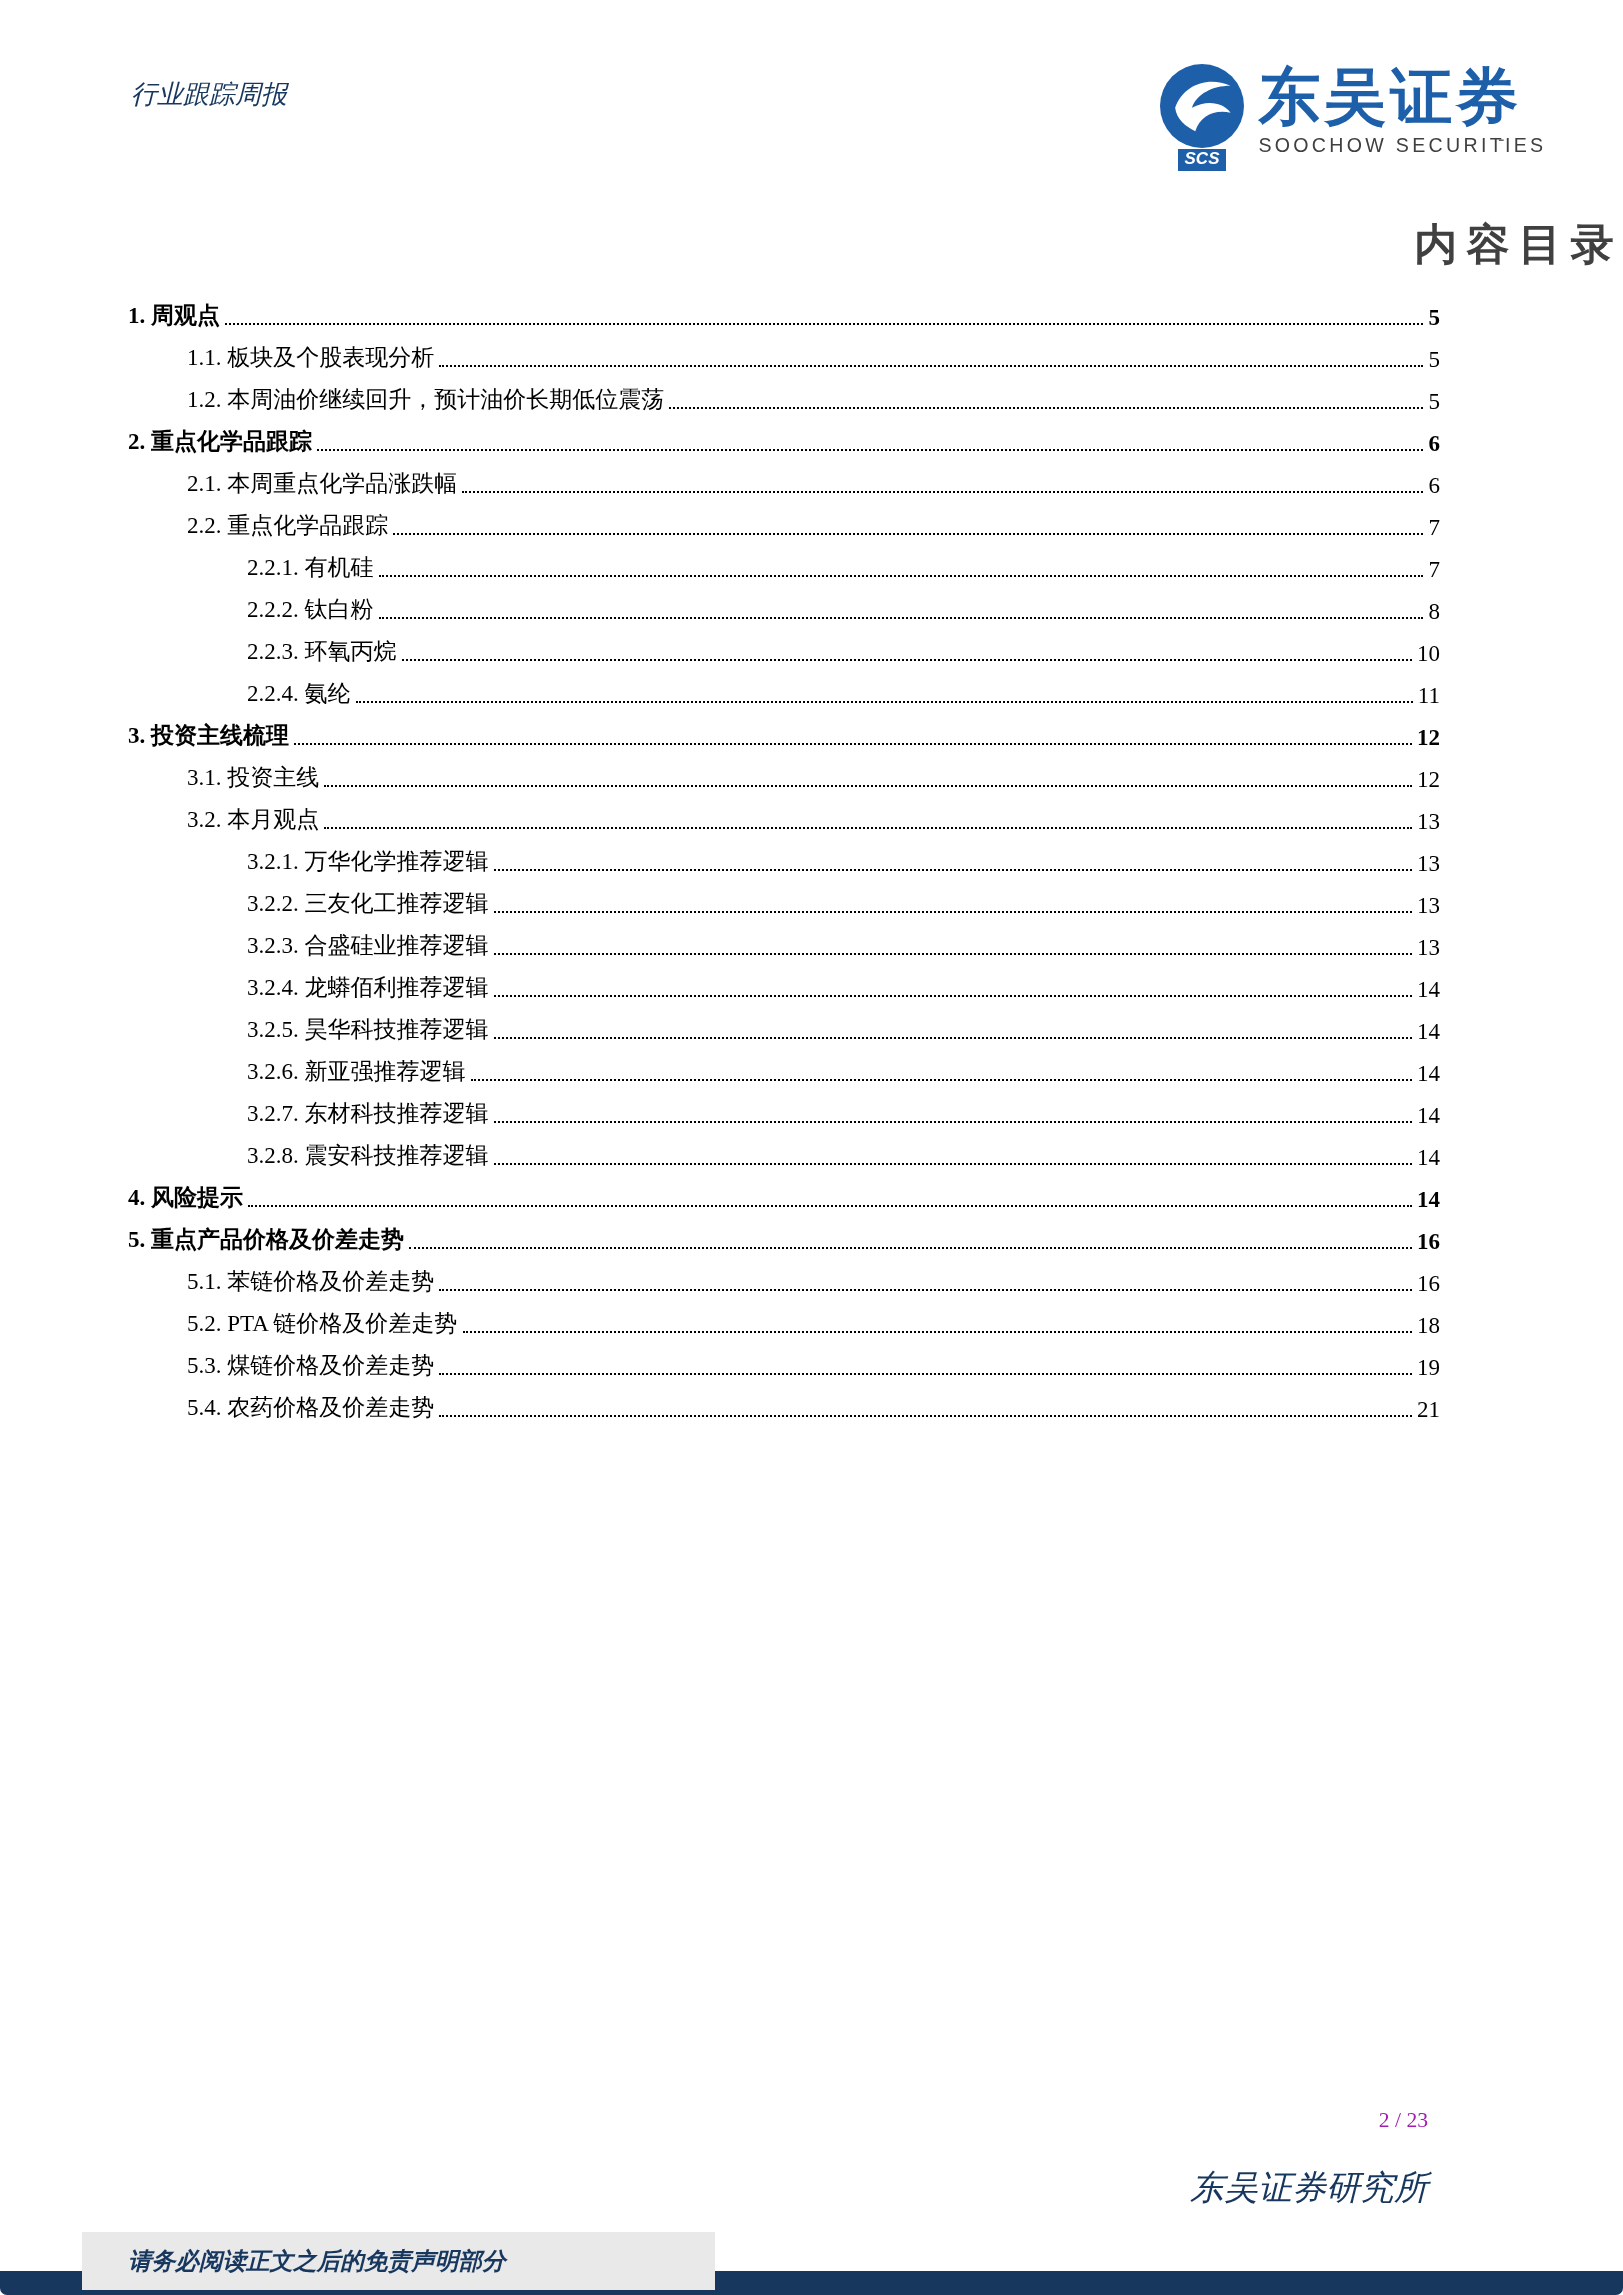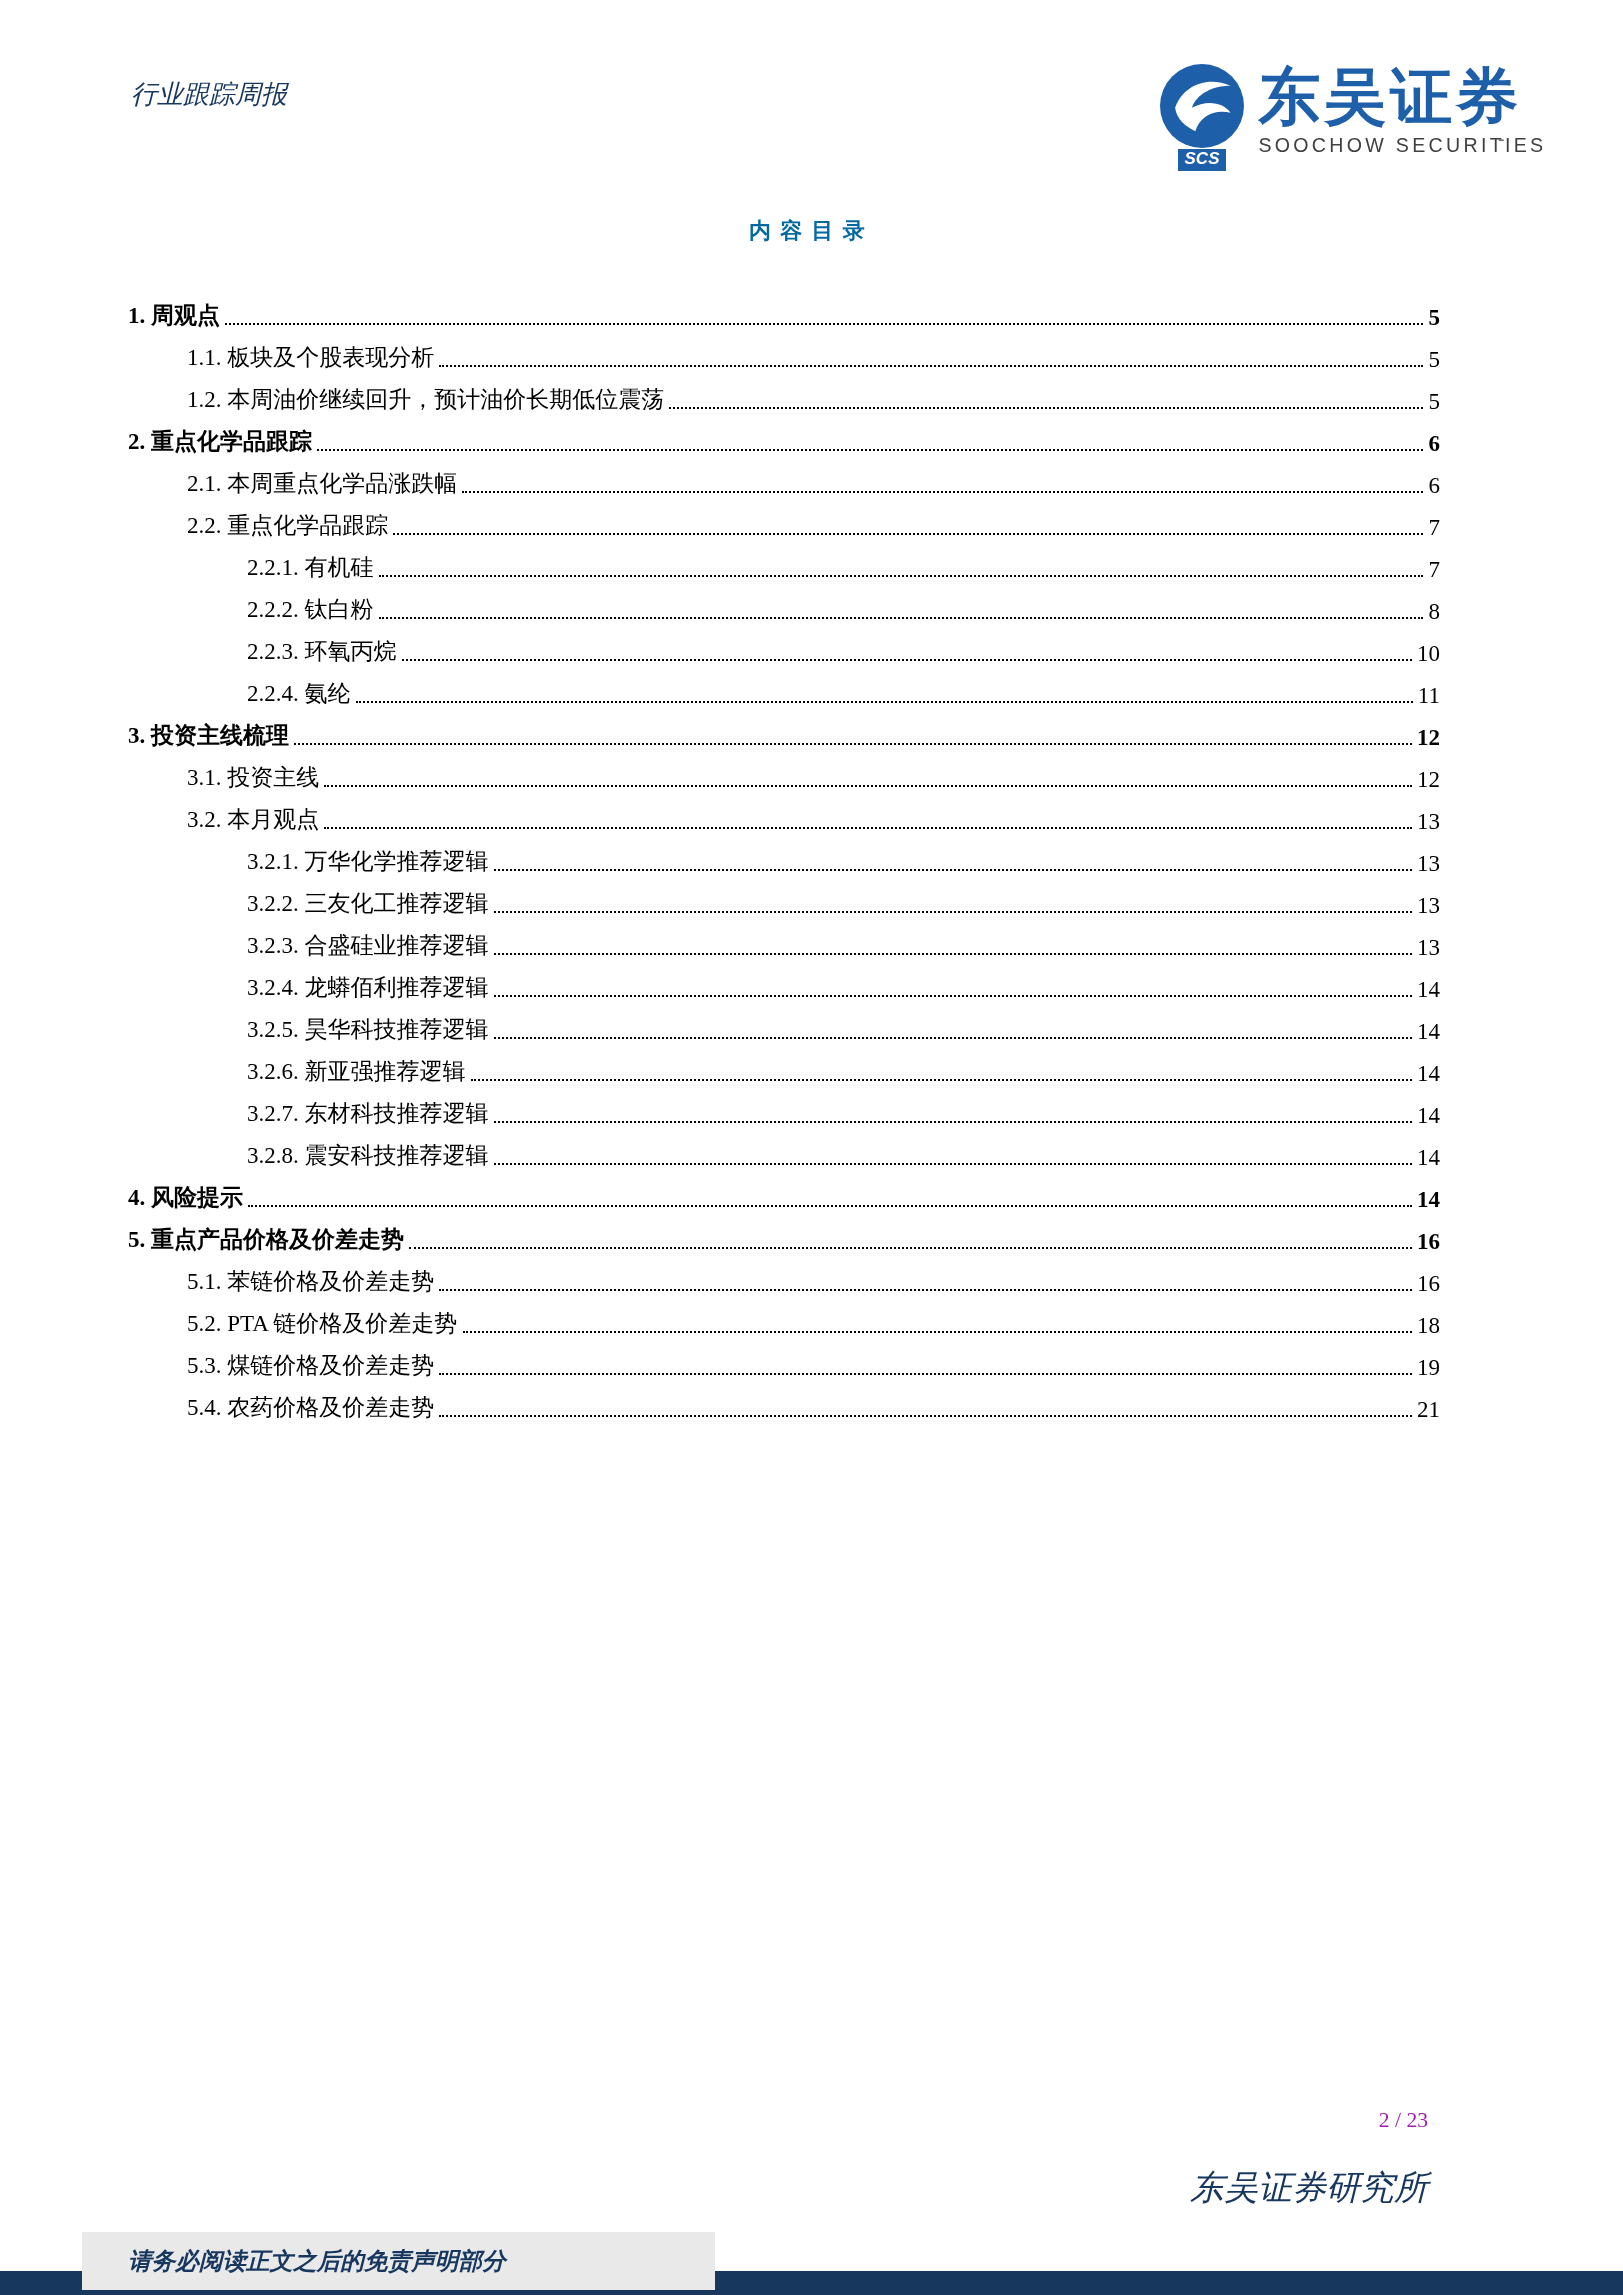--- a/index.html
+++ b/index.html
@@ -4,20 +4,21 @@
 <style>
   * { margin: 0; padding: 0; box-sizing: border-box; }
   html, body { background: #ffffff; }
   .page {
     position: relative;
     width: 1623px;
     height: 2295px;
     background: #ffffff;
     font-family: "Liberation Serif", "DejaVu Serif", serif;
     overflow: hidden;
+    border-radius: 7px;
   }
 
   
   .report-type {
     position: absolute;
     left: 131px;
     top: 77px;
     font-size: 26px;
     font-style: italic;
     color: #17375e;
@@ -68,24 +69,24 @@
     font-size: 19.6px;
     font-family: "Liberation Sans", sans-serif;
   }
 
   
   .toc-title {
     position: absolute;
     top: 216px;
     left: 0;
     width: 100%;
-    text-align: center;
-    font-size: 22px;
+    text-align: right;
+    font-size: 43px;
     font-weight: bold;
-    color: #0369a1;
+    color: #404040;
     letter-spacing: 9.2px;
   }
 
   
   .toc-list {
     position: absolute;
     left: 128px;
     top: 289px;
     width: 1312px;
   }

